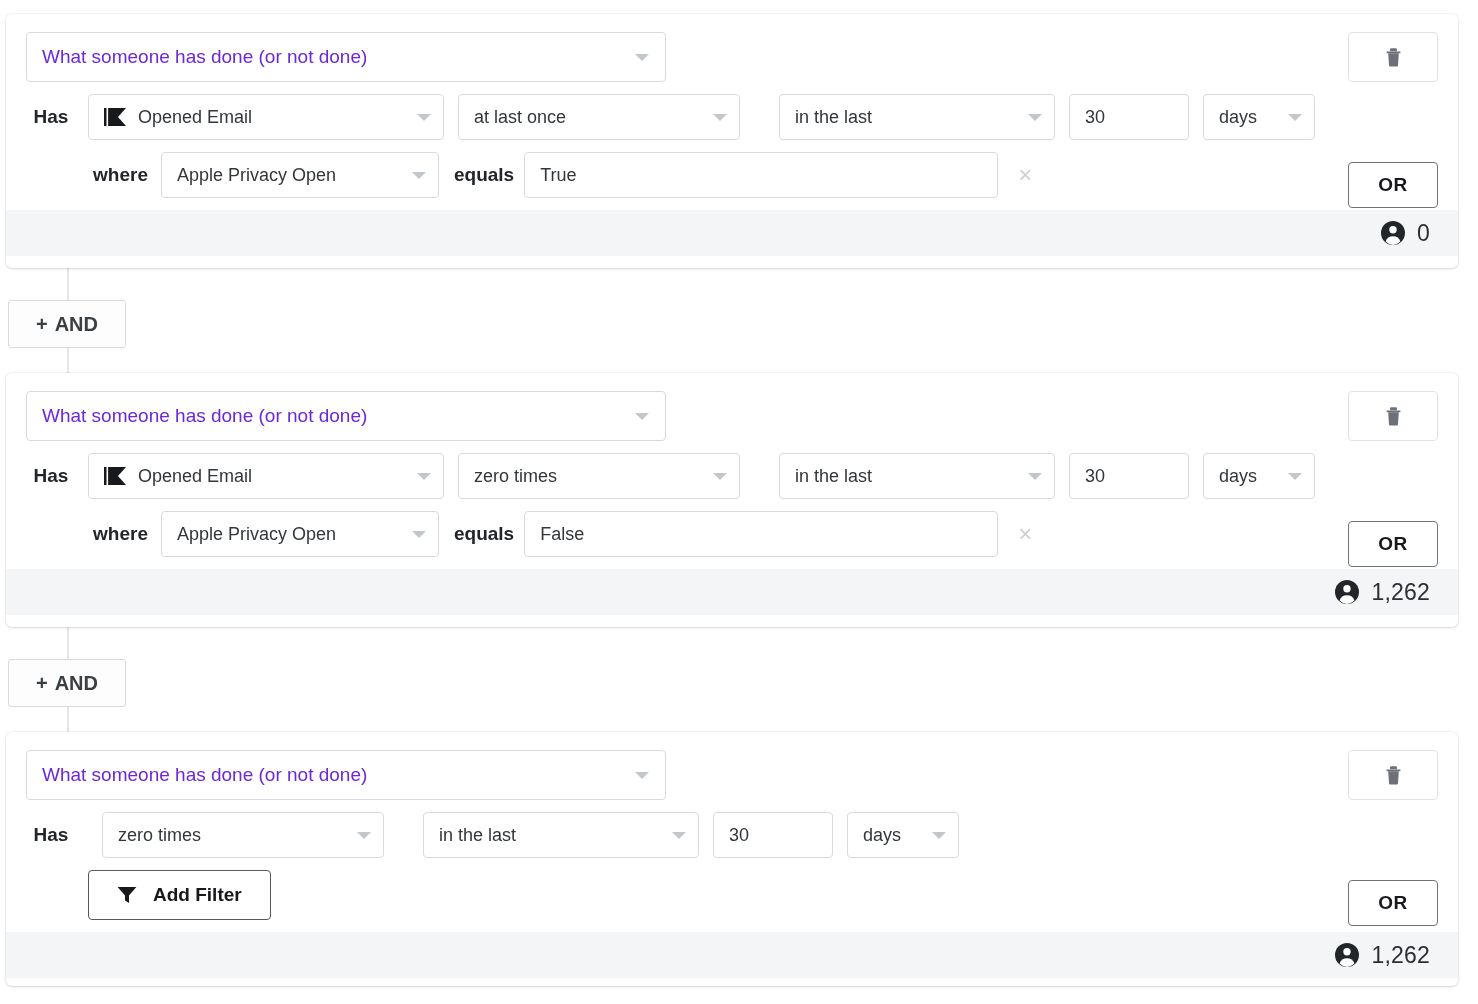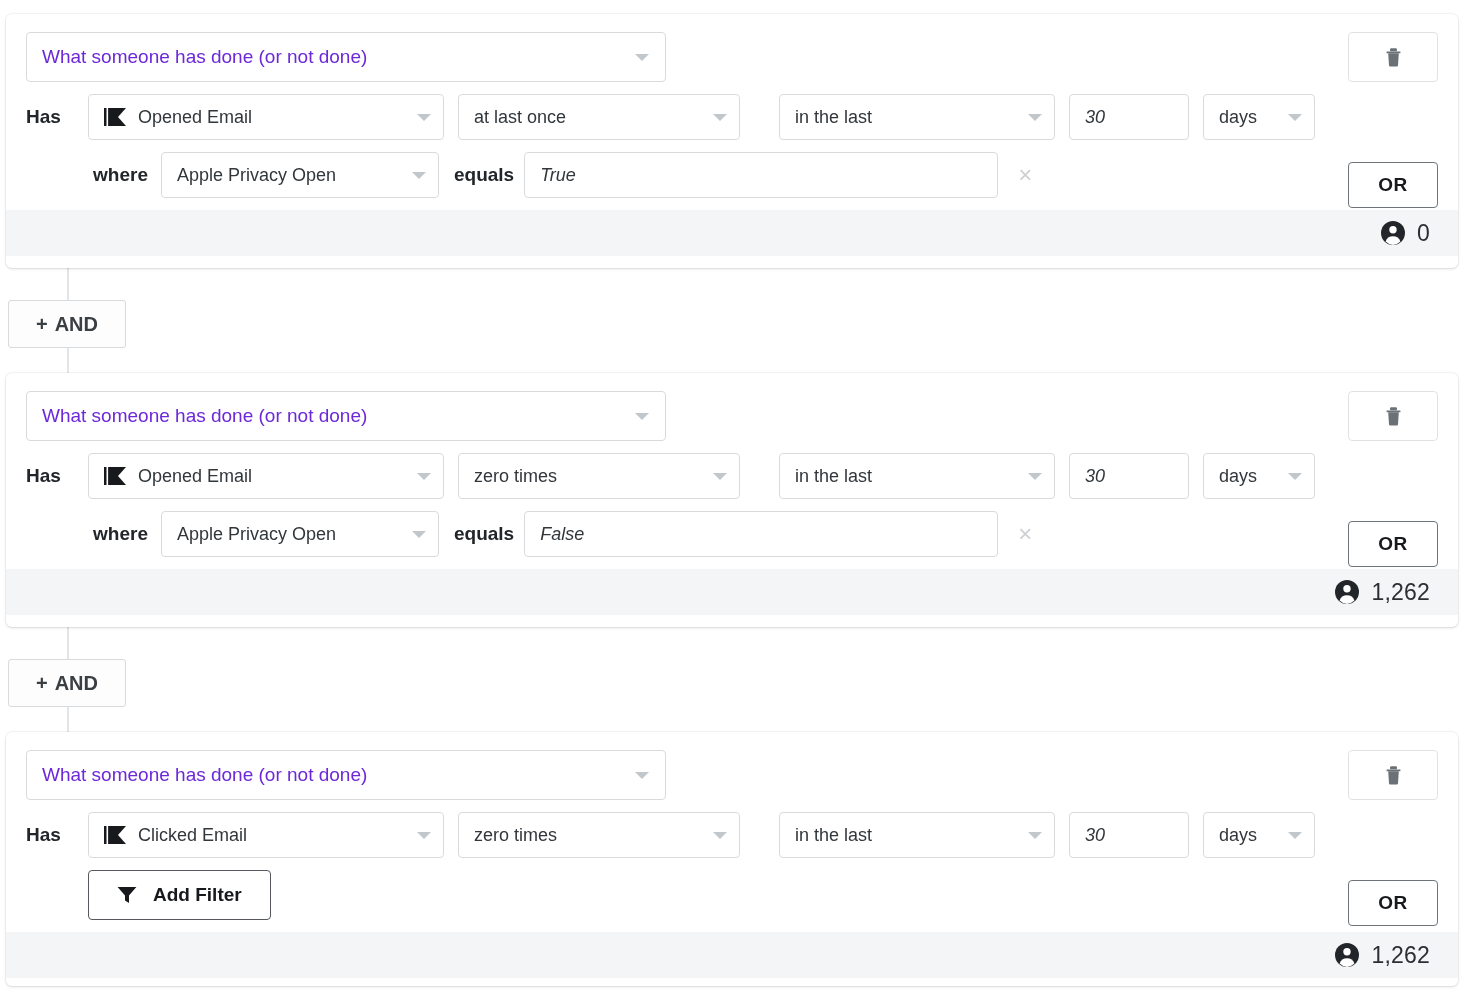--- a/index.html
+++ b/index.html
@@ -54,20 +54,21 @@
   
   .row-type {
     display: flex;
     align-items: flex-start;
     justify-content: space-between;
   }
   .row-cond {
     display: flex;
     align-items: center;
     margin-top: 12px;
+    text-align: center;
   }
   .row-filter {
     display: flex;
     align-items: center;
     margin-top: 12px;
   }
 
   
   .ctrl {
     position: relative;
@@ -76,21 +77,21 @@
     border-radius: 4px;
     background: #fff;
     display: flex;
     align-items: center;
     padding: 0 34px 0 15px;
     font-size: 18px;
     color: #32373b;
     white-space: nowrap;
     overflow: hidden;
   }
-  .ctrl.plain { padding-right: 32px; font-style: italic; }
+  .ctrl.plain { padding-right: 32px; }
   .ctrl .caret {
     position: absolute;
     right: 12px; top: 50%;
     margin-top: -3px;
     width: 0; height: 0;
     border-left: 7px solid transparent;
     border-right: 7px solid transparent;
     border-top: 7px solid #c2c7cb;
   }
   .ctrl-type {
@@ -372,29 +373,20 @@
           <svg width="17" height="20" viewBox="0 0 17 20">
             <path d="M1.6 4.6h13.8v1.6H1.6z" fill="#6b7176"></path>
             <path d="M3.2 6.2h10.6l-.8 12.2a1.2 1.2 0 0 1-1.2 1.1H5.2a1.2 1.2 0 0 1-1.2-1.1z" fill="#6b7176"></path>
             <path d="M6.1 1.2h4.8a1 1 0 0 1 1 1v2.1H5.1V2.2a1 1 0 0 1 1-1z" fill="#6b7176"></path>
           </svg>
         </div>
       </div>
 
       <div class="row-cond">
         <span class="lbl lbl-has">Has</span>
-        <div class="ctrl ctrl-event">
-          <svg class="email-icon" width="22" height="18" viewBox="0 0 22 18">
-            <path d="M0 0h22v18H0z" fill="#17191c"></path>
-            <path d="M22 0v18l-8-9z" fill="#ffffff"></path>
-            <path d="M3.3 0v18" stroke="#ffffff" stroke-width="1.6"></path>
-          </svg>
-          <span>Clicked Email</span>
-          <span class="caret"></span>
-        </div>
         <div class="gap"></div>
         <div class="ctrl ctrl-freq">
           <span>zero times</span>
           <span class="caret"></span>
         </div>
         <div class="gap"></div>
         <div class="ctrl ctrl-time">
           <span>in the last</span>
           <span class="caret"></span>
         </div>

